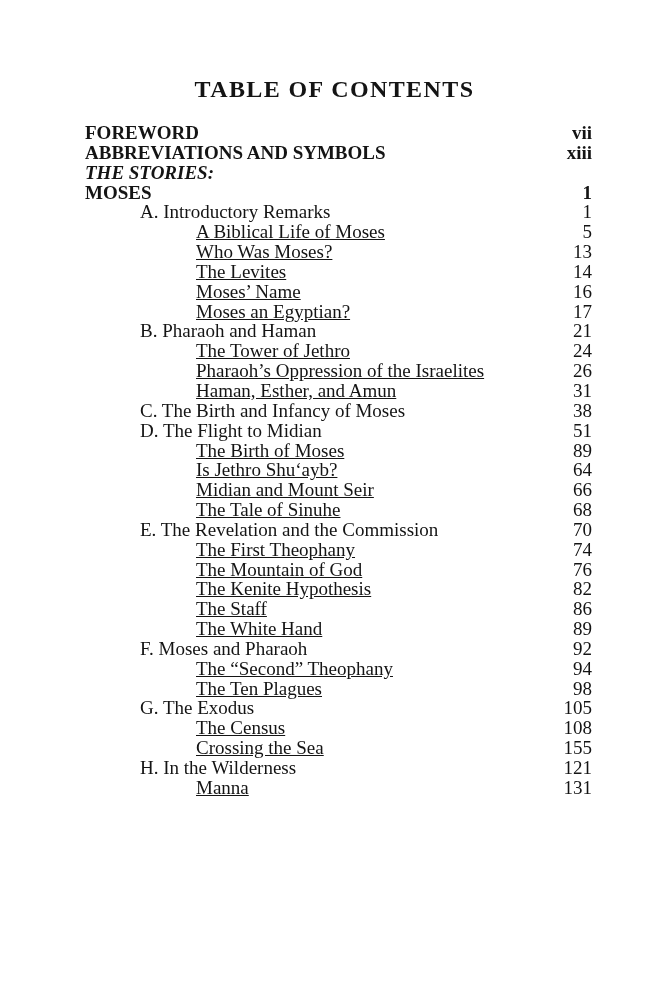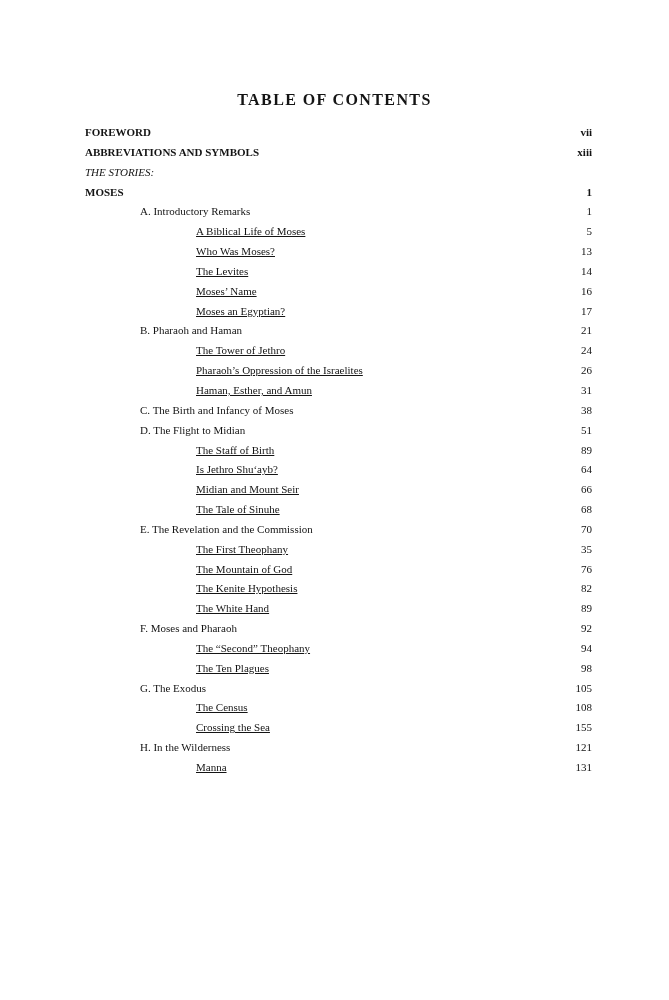--- a/index.html
+++ b/index.html
@@ -14,44 +14,44 @@
     background: #ffffff;
     font-family: "Liberation Serif", "DejaVu Serif", serif;
     color: #141414;
     overflow: hidden;
   }
   .title {
     position: absolute;
     top: 76px;
     left: 0;
     right: 0;
-    margin: 15px;
+    margin: 0;
     text-align: center;
-    font-size: 16px;
+    font-size: 24px;
     font-weight: bold;
     letter-spacing: 1.4px;
   }
   .toc {
     position: absolute;
     top: 123px;
     left: 85px;
     right: 77px;
   }
   .toc-row {
     display: flex;
     justify-content: space-between;
     align-items: baseline;
     line-height: 19.85px;
-    font-size: 11px;
+    font-size: 19px;
     white-space: nowrap;
   }
   .toc-row.level-1 .toc-label { padding-left: 55px; }
   .toc-row.level-2 .toc-label { padding-left: 111px; text-decoration: underline; }
   .toc-row.bold { font-weight: bold; }
-  .toc-row.bold-italic { font-weight: normal; font-style: italic; }
+  .toc-row.bold-italic { font-weight: bold; font-style: italic; }
   .toc-label { flex: 0 1 auto; }
   .toc-page { flex: 0 0 auto; text-align: right; }
 </style>
 </head>
 <body>
 
 <div class="page">
   <h1 class="title">TABLE OF CONTENTS</h1>
   <div class="toc">
   <div class="toc-row level-0 bold">
@@ -128,21 +128,21 @@
     <span class="toc-label">C. The Birth and Infancy of Moses</span>
     <span class="toc-page">38</span>
   </div>
 
   <div class="toc-row level-1">
     <span class="toc-label">D. The Flight to Midian</span>
     <span class="toc-page">51</span>
   </div>
 
   <div class="toc-row level-2">
-    <span class="toc-label">The Staff of Birth</span>
+    <span class="toc-label">The Birth of Moses</span>
     <span class="toc-page">89</span>
   </div>
 
   <div class="toc-row level-2">
     <span class="toc-label">Is Jethro Shu‘ayb?</span>
     <span class="toc-page">64</span>
   </div>
 
   <div class="toc-row level-2">
     <span class="toc-label">Midian and Mount Seir</span>
@@ -154,33 +154,37 @@
     <span class="toc-page">68</span>
   </div>
 
   <div class="toc-row level-1">
     <span class="toc-label">E. The Revelation and the Commission</span>
     <span class="toc-page">70</span>
   </div>
 
   <div class="toc-row level-2">
     <span class="toc-label">The First Theophany</span>
-    <span class="toc-page">35</span>
+    <span class="toc-page">74</span>
   </div>
 
   <div class="toc-row level-2">
     <span class="toc-label">The Mountain of God</span>
     <span class="toc-page">76</span>
   </div>
 
   <div class="toc-row level-2">
     <span class="toc-label">The Kenite Hypothesis</span>
     <span class="toc-page">82</span>
   </div>
 
+  <div class="toc-row level-2">
+    <span class="toc-label">The Staff</span>
+    <span class="toc-page">86</span>
+  </div>
 
   <div class="toc-row level-2">
     <span class="toc-label">The White Hand</span>
     <span class="toc-page">89</span>
   </div>
 
   <div class="toc-row level-1">
     <span class="toc-label">F. Moses and Pharaoh</span>
     <span class="toc-page">92</span>
   </div>

